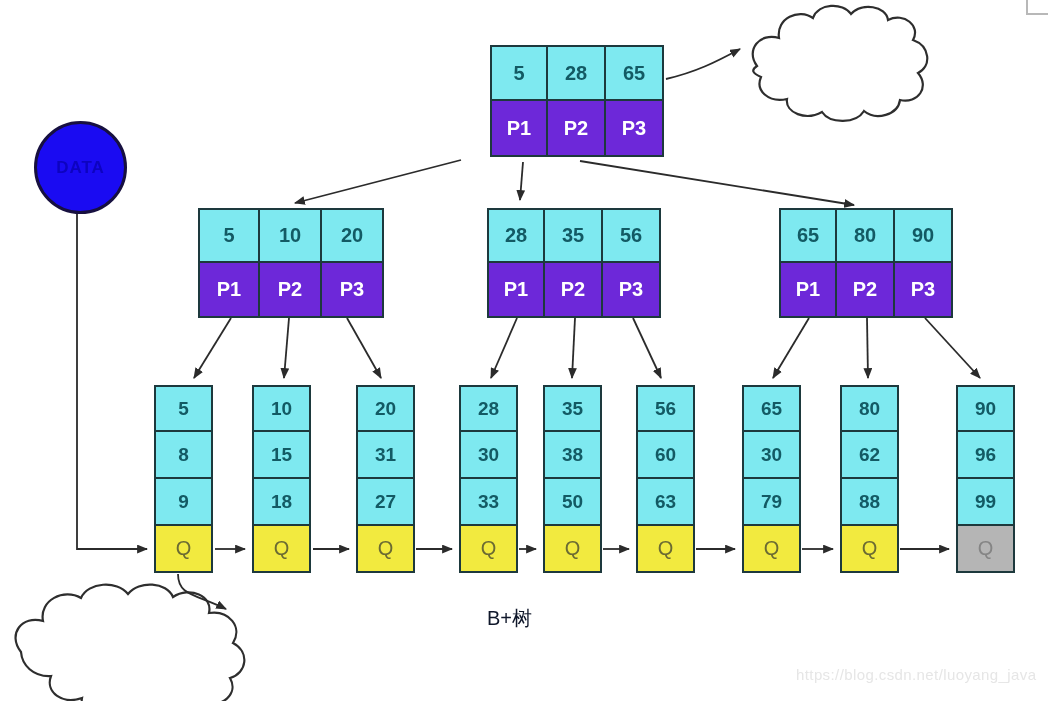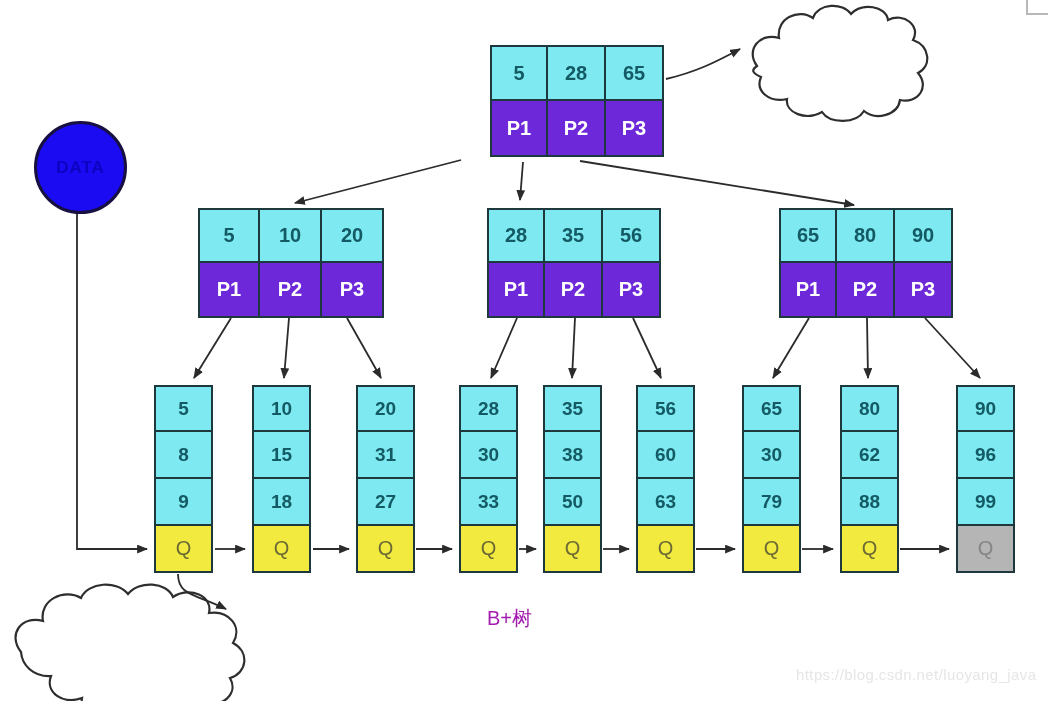--- a/index.html
+++ b/index.html
@@ -34,21 +34,21 @@
   }
   .data-circle span{color:#0d03c0;font-weight:bold;font-size:17px;letter-spacing:1px;text-align:right;}
   
   .callout{
     position:absolute;color:#232323;font-size:14.5px;line-height:1.55;
     text-align:center;font-weight:bold;
   }
   .callout.top{left:772px;top:42px;width:132px;}
   .callout.bottom{left:27px;top:628px;width:200px;}
   
-  .caption{position:absolute;left:487px;top:605px;font-size:20px;color:#a21caf;}
+  .caption{position:absolute;left:487px;top:605px;font-size:20px;color:#0f172a;}
   .watermark{
     position:absolute;left:796px;top:666px;font-size:15px;color:#e6e6e6;
     white-space:nowrap;letter-spacing:0.4px;
   }
 </style>
 </head>
 <body>
 
 <div class="stage">
 

